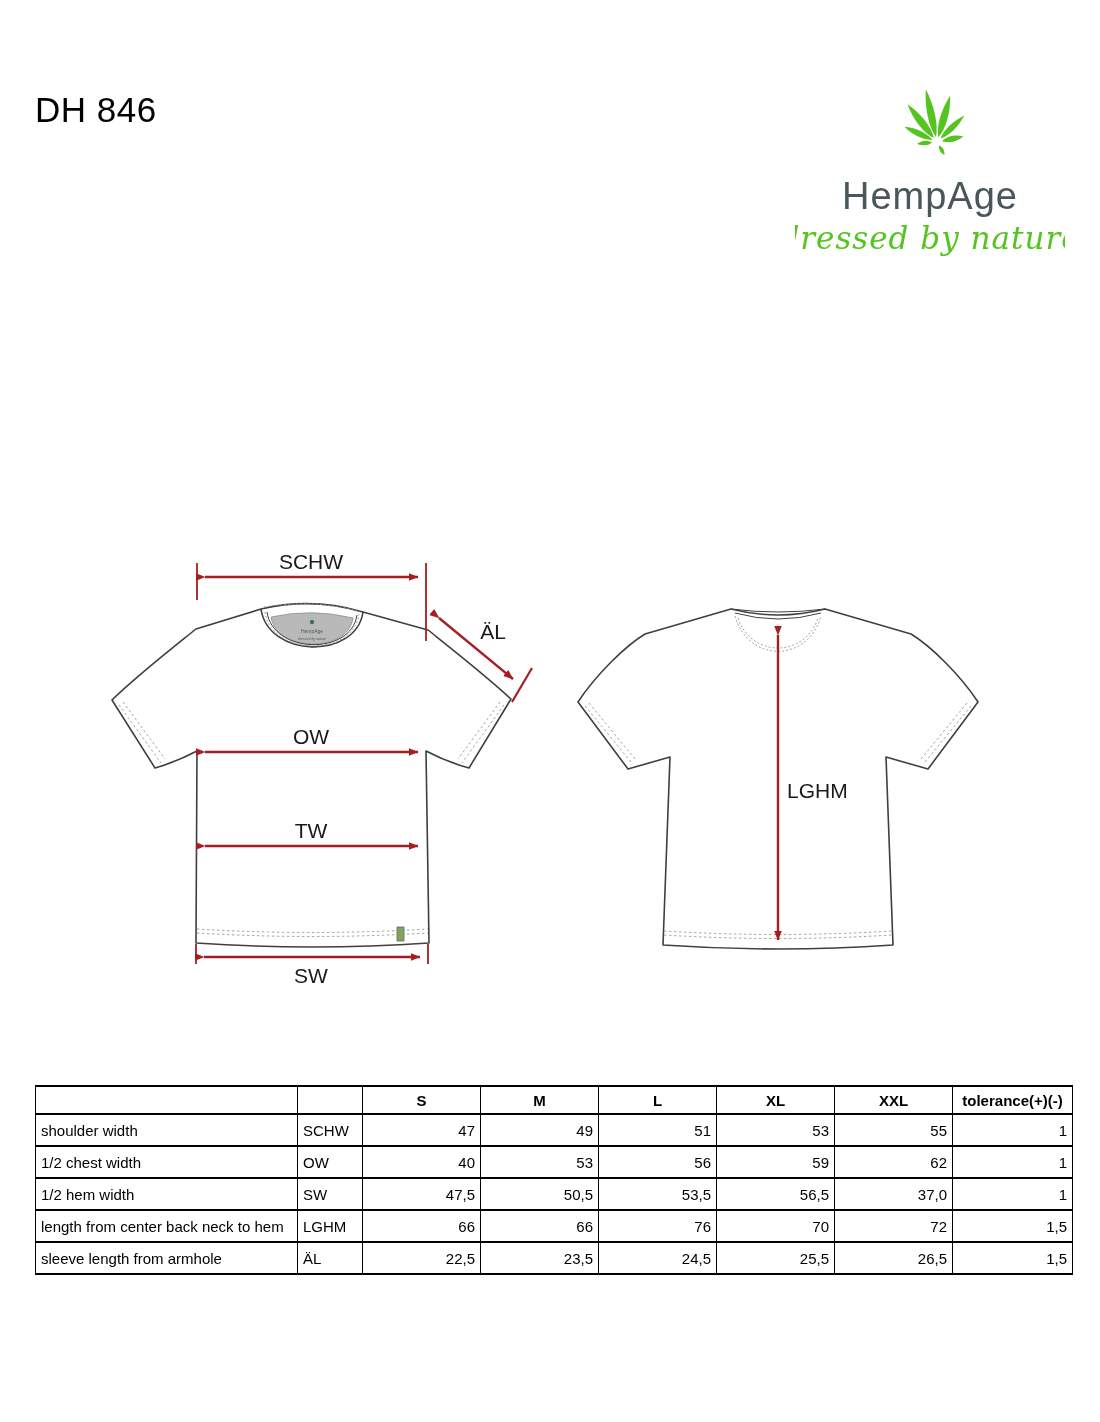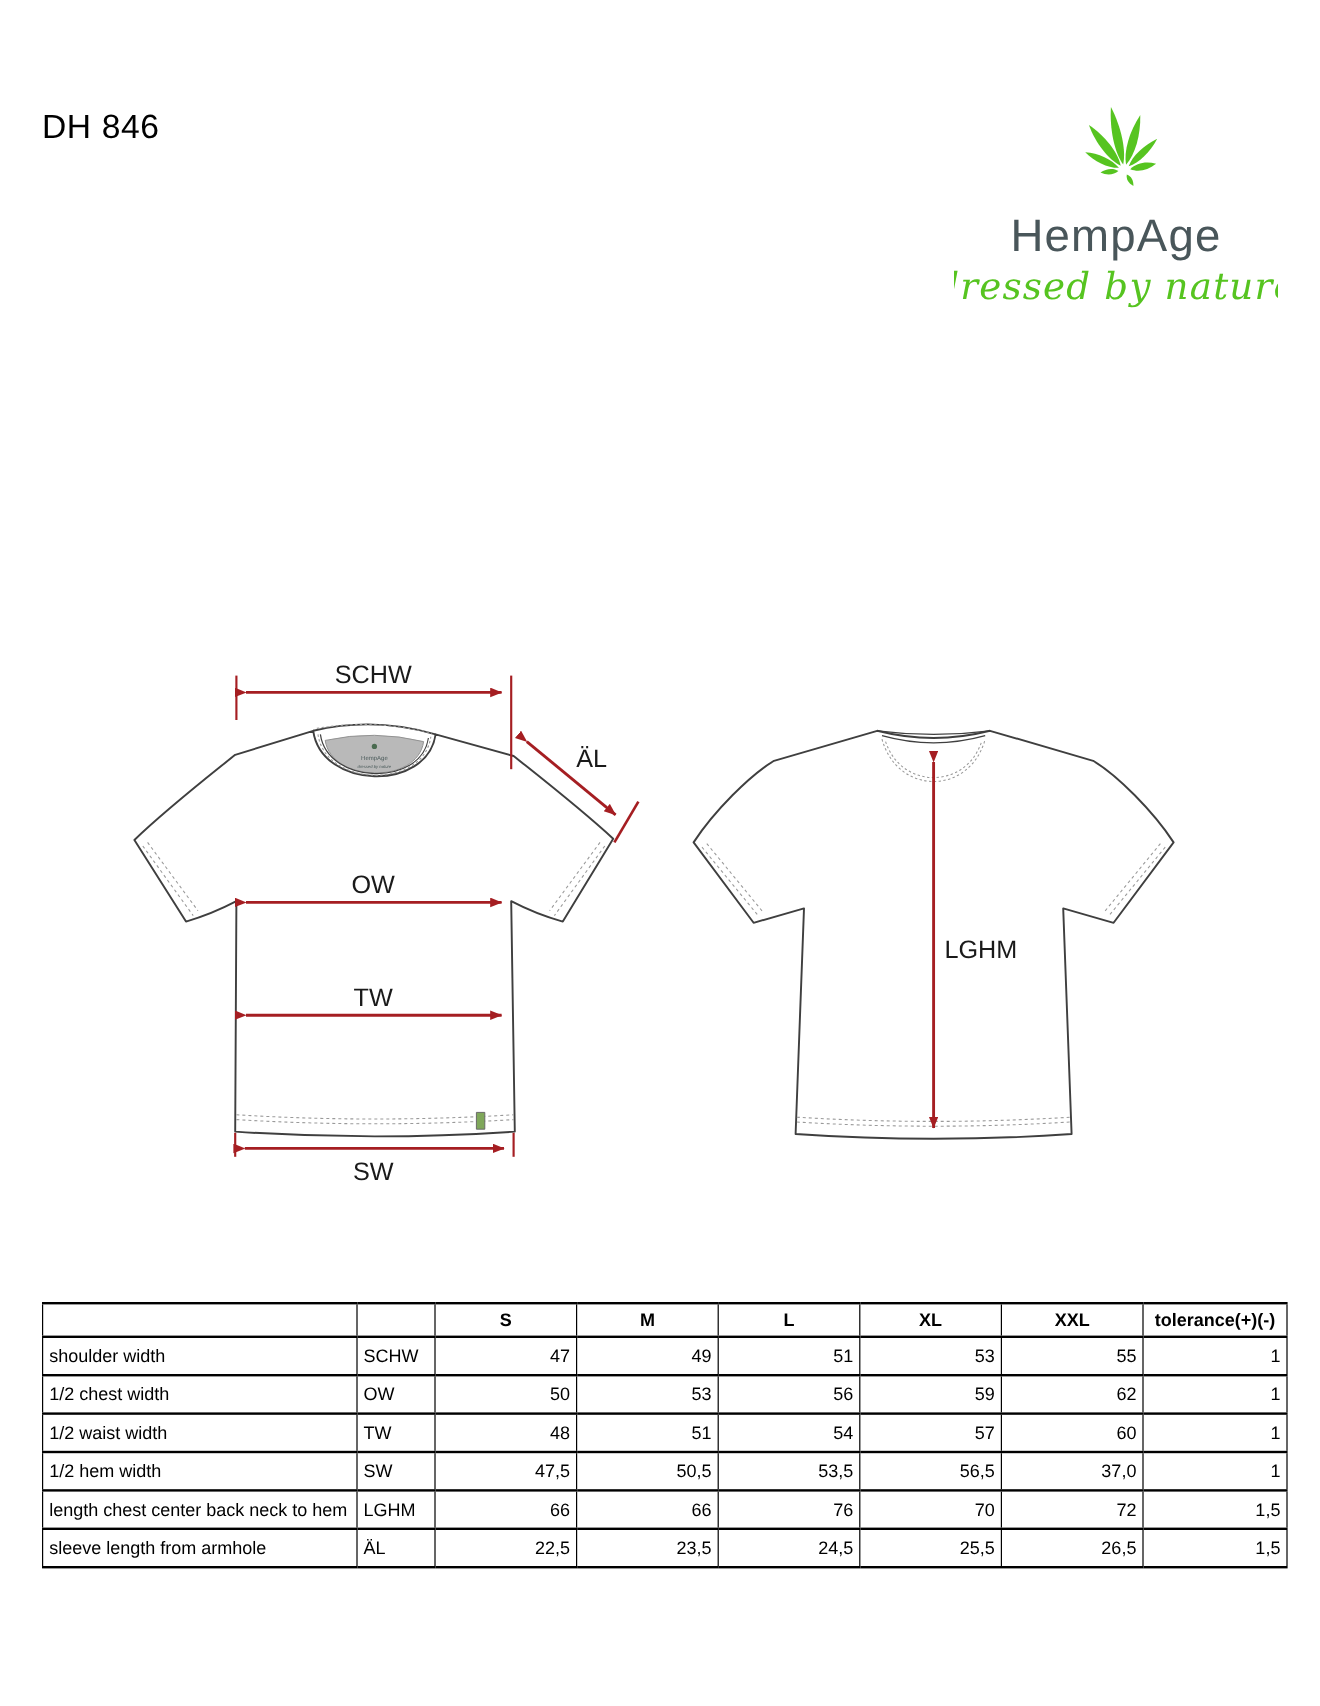--- a/index.html
+++ b/index.html
@@ -1,18 +1,18 @@
 <!DOCTYPE html>
 <html><head>
 <meta charset="utf-8">
 <style>
   html,body{margin:0;padding:0;}
   body{width:1100px;height:1422px;position:relative;background:#ffffff;
        font-family:"Liberation Sans","DejaVu Sans",sans-serif;overflow:hidden;}
-  .page-title{position:absolute;left:35px;top:90px;font-size:28px;color:#000;letter-spacing:.5px;}
+  .page-title{position:absolute;left:35px;top:90px;font-size:35px;color:#000;letter-spacing:.5px;}
   .logo-svg{position:absolute;left:795px;top:64px;}
   .diagram-svg{position:absolute;left:0;top:0;}
   .size-table-wrap{position:absolute;left:35px;top:1085px;}
   table.size-table{border-collapse:collapse;table-layout:fixed;width:1037px;
      font-size:15px;color:#000;}
   table.size-table th,table.size-table td{
      border:1px solid #000;border-top-width:2px;border-bottom-width:2px;
      padding:0 5px;height:30px;overflow:hidden;white-space:nowrap;}
   table.size-table tr.hdr th{height:26px;font-weight:bold;text-align:center;padding:0 2px;}
   td.c-label,td.c-code{text-align:left;padding-left:5px;}
@@ -208,49 +208,39 @@
       <td class="c-num">47</td>
       <td class="c-num">49</td>
       <td class="c-num">51</td>
       <td class="c-num">53</td>
       <td class="c-num">55</td>
       <td class="c-num">1</td>
     </tr>
     <tr>
       <td class="c-label">1/2 chest width</td>
       <td class="c-code">OW</td>
-      <td class="c-num">50</td>
+      <td class="c-num">40</td>
       <td class="c-num">53</td>
       <td class="c-num">56</td>
       <td class="c-num">59</td>
       <td class="c-num">62</td>
-      <td class="c-num">1</td>
-    </tr>
-    <tr>
-      <td class="c-label">1/2 waist width</td>
-      <td class="c-code">TW</td>
-      <td class="c-num">48</td>
-      <td class="c-num">51</td>
-      <td class="c-num">54</td>
-      <td class="c-num">57</td>
-      <td class="c-num">60</td>
       <td class="c-num">1</td>
     </tr>
     <tr>
       <td class="c-label">1/2 hem width</td>
       <td class="c-code">SW</td>
       <td class="c-num">47,5</td>
       <td class="c-num">50,5</td>
       <td class="c-num">53,5</td>
       <td class="c-num">56,5</td>
       <td class="c-num">37,0</td>
       <td class="c-num">1</td>
     </tr>
     <tr>
-      <td class="c-label">length chest center back neck to hem</td>
+      <td class="c-label">length from center back neck to hem</td>
       <td class="c-code">LGHM</td>
       <td class="c-num">66</td>
       <td class="c-num">66</td>
       <td class="c-num">76</td>
       <td class="c-num">70</td>
       <td class="c-num">72</td>
       <td class="c-num">1,5</td>
     </tr>
     <tr>
       <td class="c-label">sleeve length from armhole</td>

